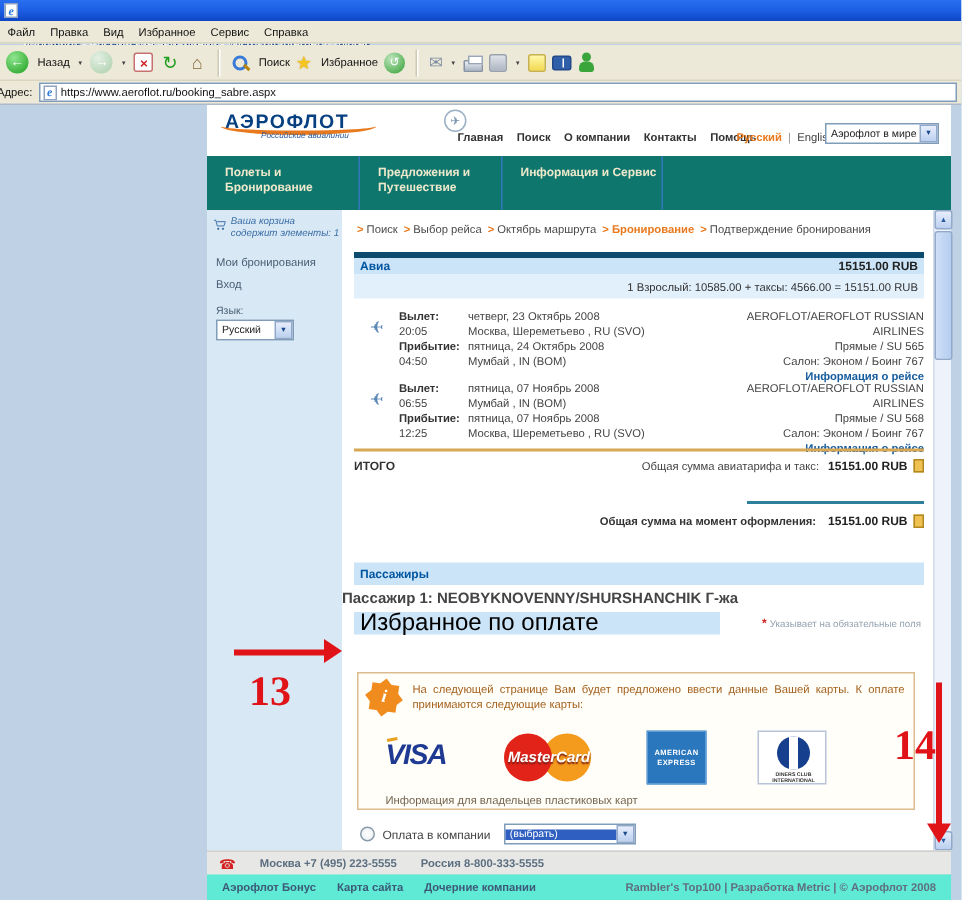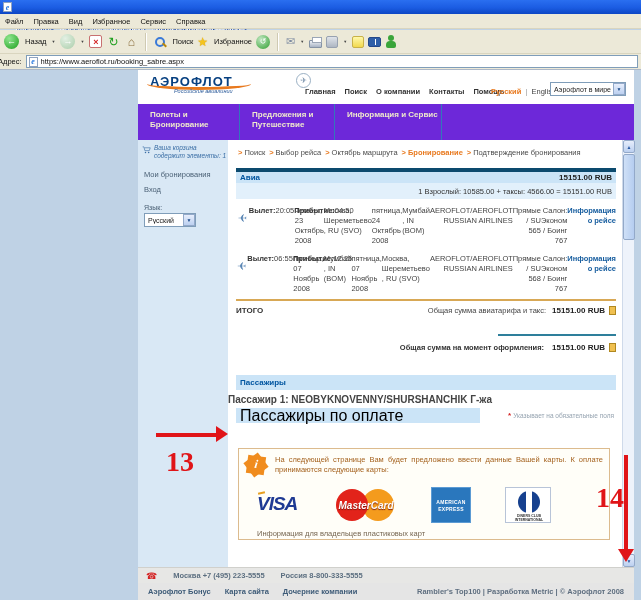--- a/index.html
+++ b/index.html
@@ -69,21 +69,21 @@
   .lang { position:absolute; left:353px; top:17px; font-size:7.5px; white-space:nowrap; }
   .lang .ru { color:#e8791e; font-weight:bold; }
   .lang .sep { color:#999; margin:0 2px; }
   .lang .en { color:#444; }
   .xpselect { display:inline-flex; align-items:center; border:1px solid #7f9db9; background:#fff; height:14px; }
   .xpselect .val { font-size:7px; color:#222; padding:0 3px; flex:1; white-space:nowrap; overflow:hidden; }
   .xpselect .btn { width:12px; height:12px; background:linear-gradient(#e7eefc,#bcd0f0); border:1px solid #93a9c9;
     color:#1a4a8a; font-size:5px; display:flex; align-items:center; justify-content:center; flex:none; }
   .world-sel { position:absolute; left:412px; top:12px; width:76px; }
 
-  .site-nav { position:absolute; left:0; top:34px; width:496px; height:36px; background:#6d28d9; display:flex; }
+  .site-nav { position:absolute; left:0; top:34px; width:496px; height:36px; background:#0f766e; display:flex; }
   .navcell { padding:6px 0 0 12px; font-weight:bold; font-size:8px; color:#efe9cc; line-height:10px; border-right:1px solid #3377bb; cursor:pointer; }
   .nc1 { width:102px; } .nc2 { width:95px; } .nc3 { width:107px; }
   .ncfill { flex:1; border-right:none; }
 
   .sidebar { position:absolute; left:0; top:70px; width:90px; height:518px; background:#d9e8f5; }
   .cart-row { position:absolute; left:4px; top:4px; display:flex; gap:3px; cursor:pointer; }
   .cart-text { font-size:6.5px; font-style:italic; color:#3a6ea5; line-height:8px; }
   .sb-link { position:absolute; left:6px; font-size:7.5px; color:#4a6075; cursor:pointer; }
   .sb-lang-label { position:absolute; left:6px; top:64px; font-size:7px; color:#4a6075; }
   .sb-lang-sel { position:absolute; left:6px; top:73px; width:52px; }
@@ -98,21 +98,21 @@
     display:flex; align-items:center; padding:0 4px; }
   .secbar .sectitle { font-size:8px; font-weight:bold; color:#0055a0; }
   .avia-bar { top:28px; border-top:4px solid #0c4a6e; }
   .avia-total { margin-left:auto; font-size:8px; font-weight:bold; color:#222; }
   .avia-sub { position:absolute; left:8px; top:43px; width:380px; height:16px; background:#e2f0fb;
     display:flex; align-items:center; justify-content:flex-end; padding-right:4px; font-size:7.5px; color:#333; }
 
   .flight { position:absolute; left:8px; width:380px; height:44px; display:flex; }
   .f1 { top:64px; } .f2 { top:112px; }
   .plane { width:30px; font-size:11px; color:#5b87b5; transform:scaleX(-1); text-align:center; padding-top:8px; }
-  .fcol { display:flex; font-size:7.5px; color:#444; line-height:10px; padding-top:2px; }
+  .fcol { display:flex; flex-direction:column; font-size:7.5px; color:#444; line-height:10px; padding-top:2px; }
   .flab { width:46px; } .flab b { color:#333; }
   .fval { width:170px; }
   .fright { flex:1; text-align:right; }
   .flink { color:#155c9e; font-weight:bold; cursor:pointer; }
 
   .goldhr { position:absolute; left:8px; top:159px; width:380px; height:2px; background:#d8a855; }
   .itogo-row { position:absolute; left:8px; top:166px; width:380px; display:flex; align-items:center; }
   .itogo-lbl { font-size:8px; font-weight:bold; color:#333; }
   .tot-lbl { margin-left:auto; font-size:7.5px; color:#444; margin-right:6px; }
   .tot-val { font-size:8px; font-weight:bold; color:#222; margin-right:4px; }
@@ -164,21 +164,21 @@
   .sbtn { position:absolute; left:0; width:12px; height:13px; background:linear-gradient(#e7eefc,#bcd0f0);
     border:1px solid #93a9c9; border-radius:2px; color:#2a5aa5; font-size:5px; display:flex; align-items:center; justify-content:center; cursor:pointer; }
   .sbtn.up { top:0; } .sbtn.down { bottom:0; }
   .sthumb { position:absolute; left:0; top:14px; width:12px; height:86px; background:linear-gradient(90deg,#cfe0f7,#b5cdf0);
     border:1px solid #93a9c9; border-radius:2px; cursor:grab; }
 
   .site-fbar { position:absolute; left:0; top:497px; width:496px; height:16px; background:#e7e7e5; border-top:1px solid #d0d0cc;
     display:flex; align-items:center; gap:16px; padding-left:8px; }
   .phoneic { color:#d42222; font-size:9px; }
   .fphone { font-size:7.5px; font-weight:bold; color:#5c6f80; }
-  .site-flinks { position:absolute; left:0; top:513px; width:496px; height:17px; background:#e5e5e5;
+  .site-flinks { position:absolute; left:0; top:513px; width:496px; height:17px; background:#5eead4;
     display:flex; align-items:center; gap:14px; padding:0 10px; }
   .flk { font-size:7.5px; font-weight:bold; color:#3c5a77; cursor:pointer; }
   .credits { margin-left:auto; font-size:7.5px; font-weight:bold; color:#5f6f80; white-space:nowrap; }
 
   
   .ann { position:absolute; z-index:50; }
   .a13-line { left:156px; top:363px; width:62px; height:4px; background:#e01418; }
   .a13-head { left:216px; top:356px; width:0; height:0; border-left:12px solid #e01418; border-top:8px solid transparent; border-bottom:8px solid transparent; }
   .a13-num { left:166px; top:376px; font-size:28px; font-weight:bold; color:#e01418; font-family:"Liberation Serif", serif; }
   .a14-line { left:624px; top:385px; width:4px; height:96px; background:#e01418; }
@@ -368,21 +368,21 @@
           <span class="goldic"></span>
         </div>
 
         <div class="secbar pass-bar">
           <span class="sectitle">Пассажиры</span>
         </div>
         <div class="pass-row">Пассажир 1: NEOBYKNOVENNY/SHURSHANCHIK Г-жа</div>
 
         <div class="pay-row">
           <div class="pay-bar">
-            <span class="sectitle">Пассажиры по оплате</span>
+            <span class="sectitle">Избранное по оплате</span>
           </div>
           <div class="req-note">
             <span class="star">*</span><span>Указывает на обязательные поля</span>
           </div>
         </div>
 
 
         <div class="infobox">
           <div class="iic">
               <span>i</span>
@@ -403,20 +403,28 @@
               <span class="dc-circle"></span>
               <div class="dc-text">
                 <div>DINERS CLUB</div>
                 <div>INTERNATIONAL</div>
               </div>
             </div>
           </div>
           <span class="cardlink">Информация для владельцев пластиковых карт</span>
         </div>
 
+        <div class="radio-row rr2">
+          <span class="radio"></span>
+          <span>Оплата в компании</span>
+          <div class="xpselect office-sel">
+            <span class="val">(выбрать)</span>
+            <span class="btn">▼</span>
+          </div>
+        </div>
 
       </div>
 
       <div class="vscroll">
         <span class="sbtn up">▲</span>
         <span class="sthumb"></span>
         <span class="sbtn down">▼</span>
       </div>
 
       <div class="site-fbar">

